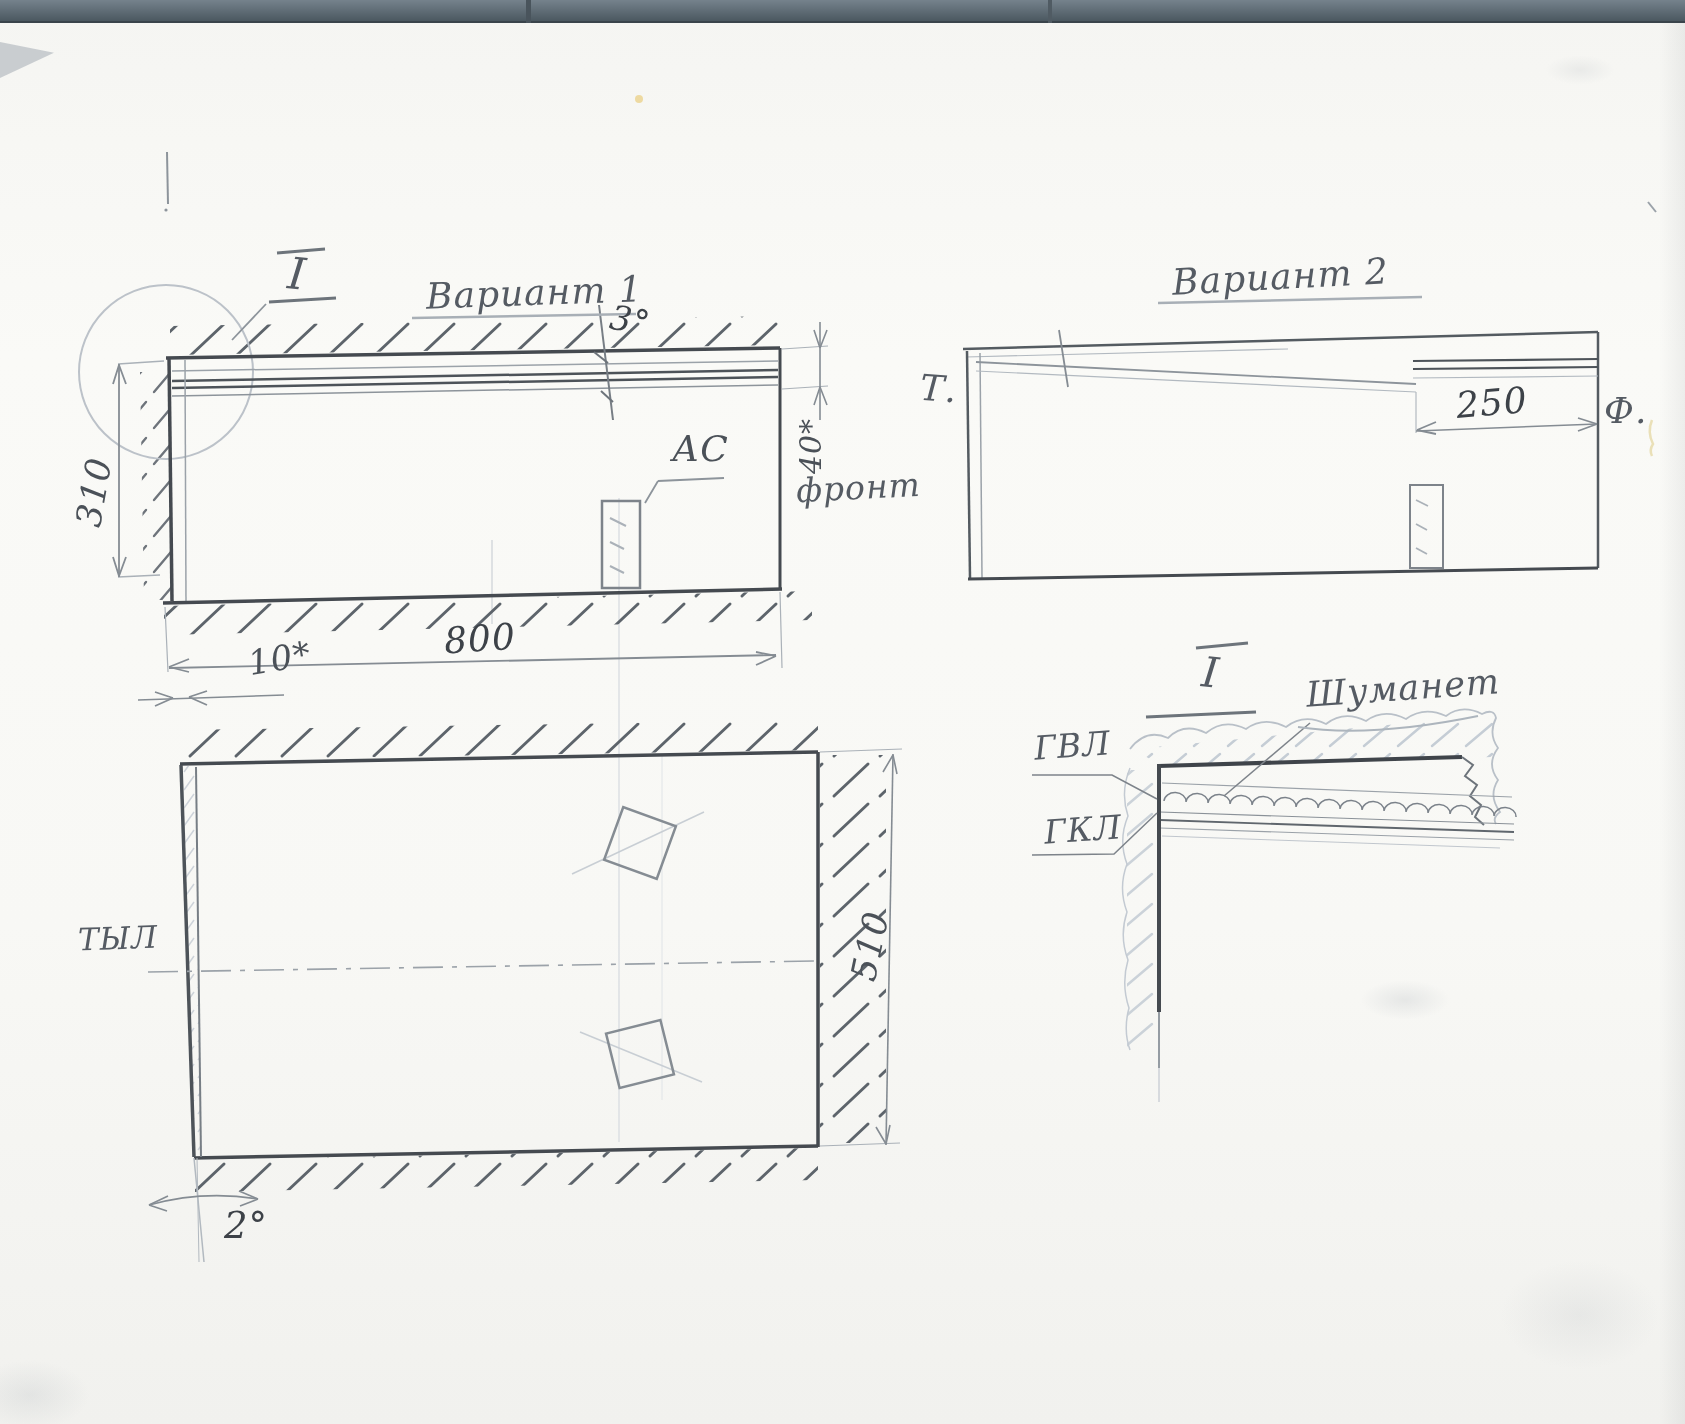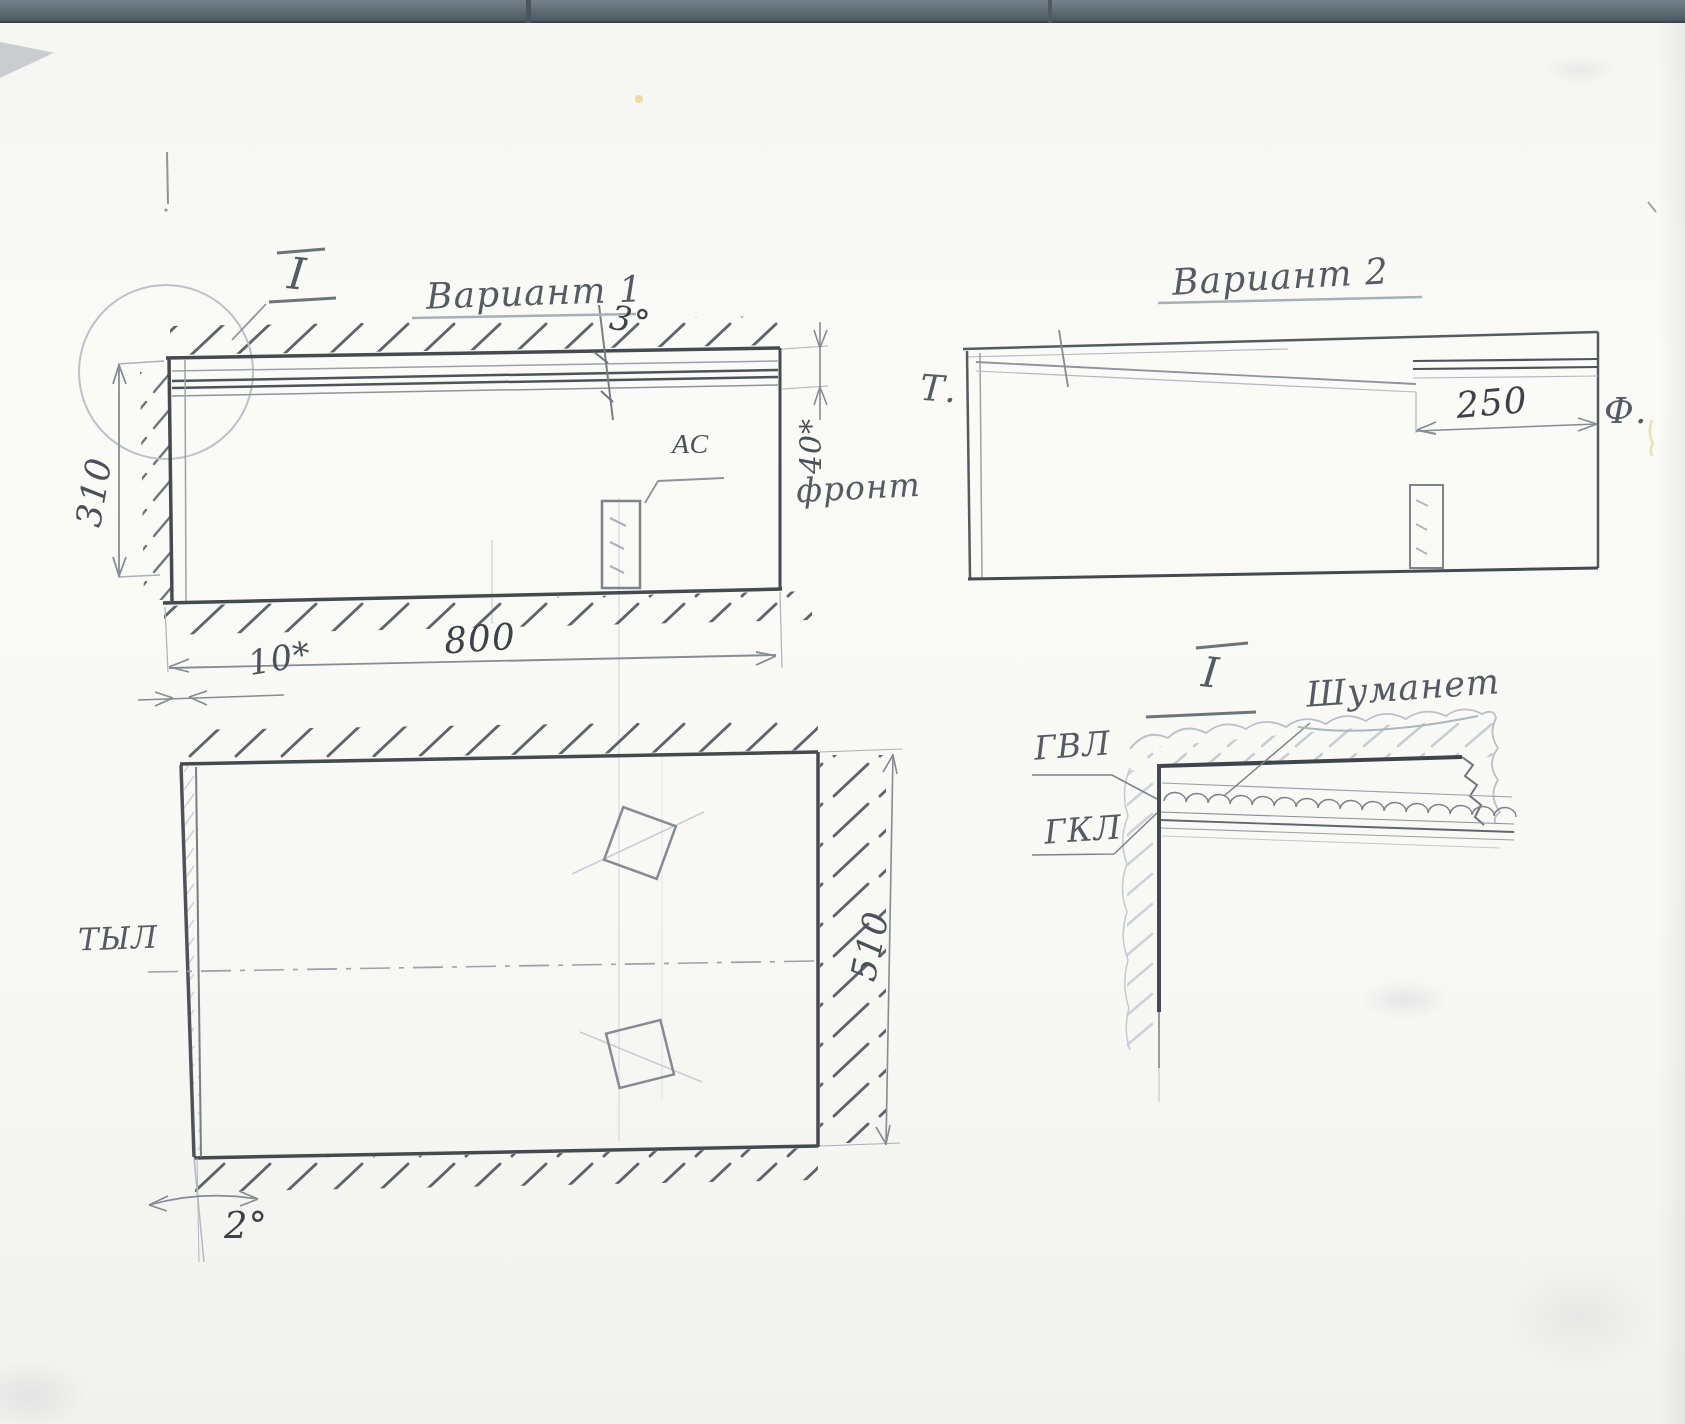--- a/index.html
+++ b/index.html
@@ -217,21 +217,21 @@
       <circle cx="166" cy="210" r="1.6" fill="#8d949b"></circle>
       <path d="M1648,202 L1656,212" stroke="#9ba2a9" stroke-width="2"></path>
       <circle cx="639" cy="99" r="4" fill="#e9cd7d" opacity=".7"></circle>
       <path d="M1652,420 Q1647,432 1653,444 Q1649,450 1652,456" stroke="#e6d9a8" stroke-width="2.5" fill="none" opacity=".8"></path>
     </g>
   </svg>
 
   <span class="hw" style="left:288px;top:248px;font-size:44px;transform:rotate(6deg);">I</span>
   <span class="hw" style="left:426px;top:272px;font-size:36px;transform:rotate(-2deg);">Вариант 1</span>
   <span class="hw dark" style="left:610px;top:300px;font-size:34px;transform:rotate(10deg);">3°</span>
-  <span class="hw mid" style="left:672px;top:428px;font-size:28px;font-family:Liberation Serif, serif;">АС</span>
+  <span class="hw mid" style="left:672px;top:428px;font-size:36px;">АС</span>
   <span class="hw mid rot" style="left:810px;top:446px;font-size:30px;transform:translate(-50%,-50%) rotate(-90deg);">40*</span>
   <span class="hw" style="left:796px;top:468px;font-size:33px;transform:rotate(-3deg);">фронт</span>
   <span class="hw mid rot" style="left:94px;top:492px;font-size:35px;transform:translate(-50%,-50%) rotate(-80deg);">310</span>
   <span class="hw dark" style="left:444px;top:618px;font-size:36px;transform:rotate(-4deg);">800</span>
   <span class="hw mid" style="left:248px;top:638px;font-size:34px;transform:rotate(-10deg);">10*</span>
 
   <span class="hw" style="left:1172px;top:256px;font-size:36px;transform:rotate(-3deg);">Вариант 2</span>
   <span class="hw" style="left:920px;top:368px;font-size:36px;transform:rotate(4deg);">Т.</span>
   <span class="hw dark" style="left:1456px;top:382px;font-size:36px;transform:rotate(-5deg);">250</span>
   <span class="hw" style="left:1604px;top:390px;font-size:36px;">Ф.</span>

